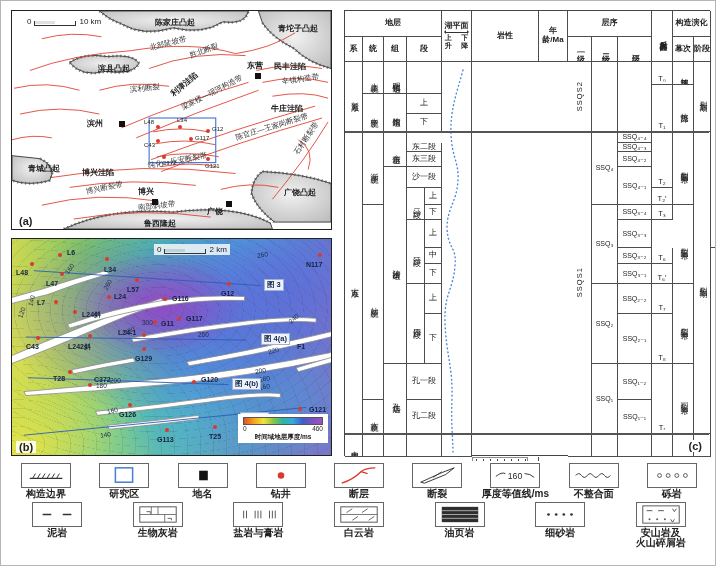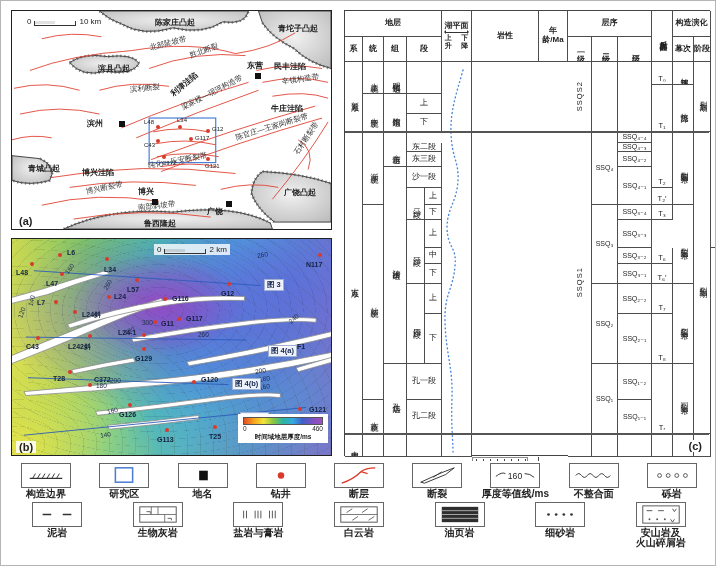--- a/index.html
+++ b/index.html
@@ -275,21 +275,21 @@
         <div class="clab" style="left: 256px; top: 108px; transform: rotate(-14deg);">220</div>
         <div class="clab" style="left: 243px; top: 128px; transform: rotate(-10deg);">200</div>
         <div class="clab" style="left: 247px; top: 136px; transform: rotate(-10deg);">180</div>
         <div class="clab" style="left: 247px; top: 144px; transform: rotate(-10deg);">160</div>
         <div class="clab" style="left: 98px; top: 138px;">200</div>
         <div class="clab" style="left: 84px; top: 143px;">180</div>
         <div class="clab" style="left: 95px; top: 168px; transform: rotate(-14deg);">160</div>
         <div class="clab" style="left: 88px; top: 192px; transform: rotate(-8deg);">140</div>
         <div class="clab" style="left: 270px; top: 180px; transform: rotate(-30deg);">160</div>
         <div class="seclab" style="left: 252px; top: 40px;">图 3</div>
-        <div class="seclab" style="left: 256px; top: 94px; margin-top: 12px;">图 4(a)</div>
+        <div class="seclab" style="left: 249px; top: 94px;">图 4(a)</div>
         <div class="seclab" style="left: 220px; top: 139px;">图 4(b)</div>
         <div class="seclab" style="left: 228px; top: 173px;">图 4(c)</div>
       </div>
     <div id="b-colorbar">
       <div class="cbar"></div>
       <div class="cbar-ticks">
         <span>0</span>
         <span>460</span>
       </div>
       <div class="cbar-title">时间域地层厚度/ms</div>

